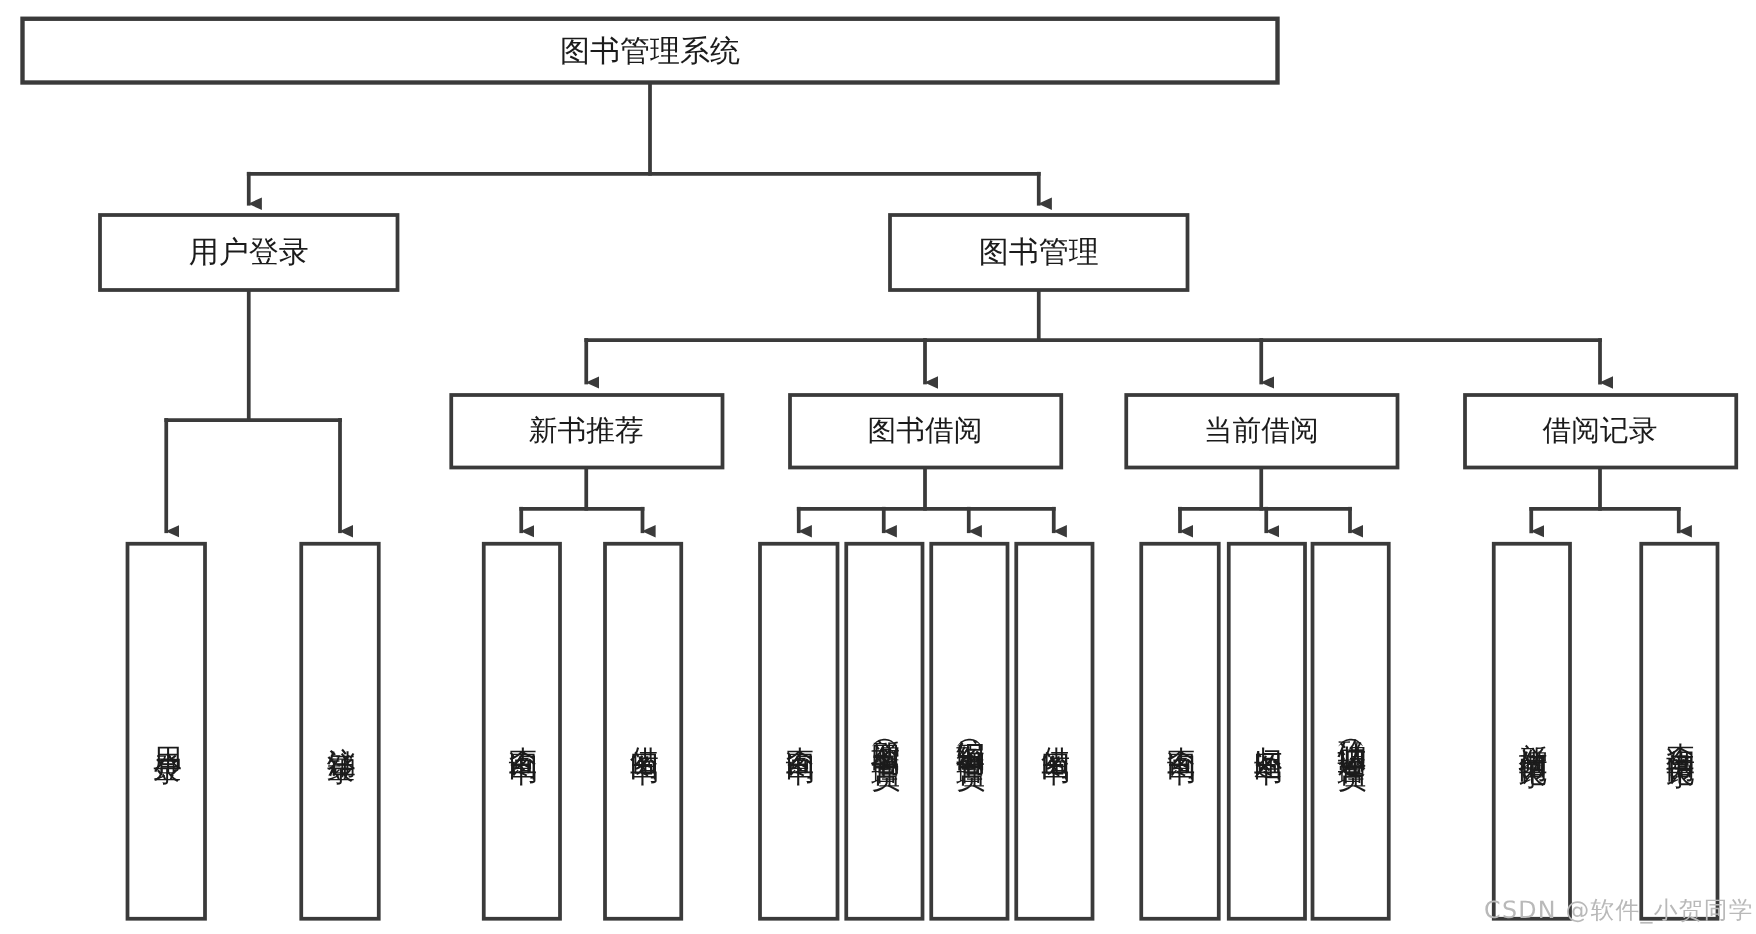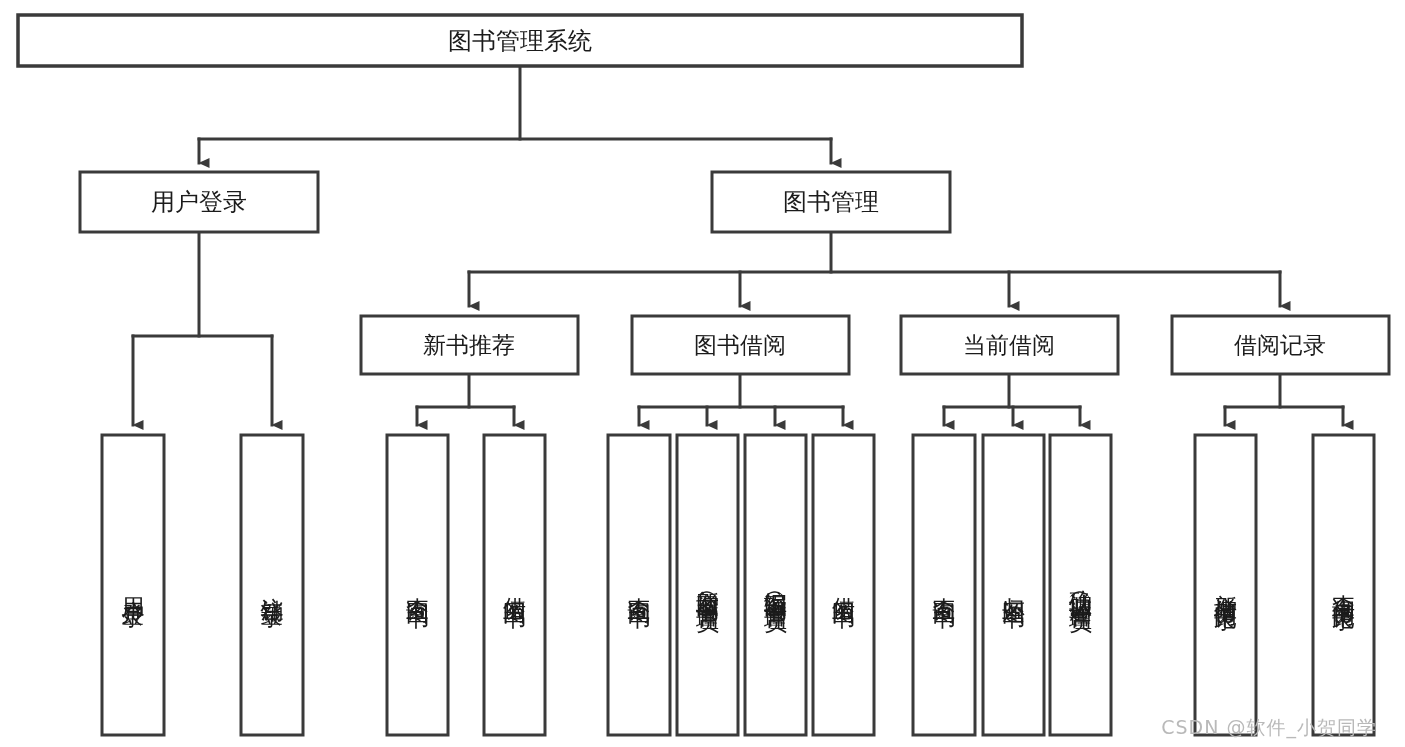--- a/index.html
+++ b/index.html
@@ -53,21 +53,21 @@
     font-family:"DejaVu Sans","Liberation Sans",sans-serif;
     font-size:23px;
     line-height:1.18;
     letter-spacing:3px;
     color:#1b1b1b;
     white-space:nowrap;
     pointer-events:none;
   }
   .watermark{
     position:absolute;
-    right:28px;
+    right:2px;
     bottom:6px;
     font-family:"DejaVu Sans","Liberation Sans",sans-serif;
     font-size:19px;
     color:#b9b9b9;
     letter-spacing:1px;
     white-space:nowrap;
     user-select:none;
   }
 </style>
 </head>

